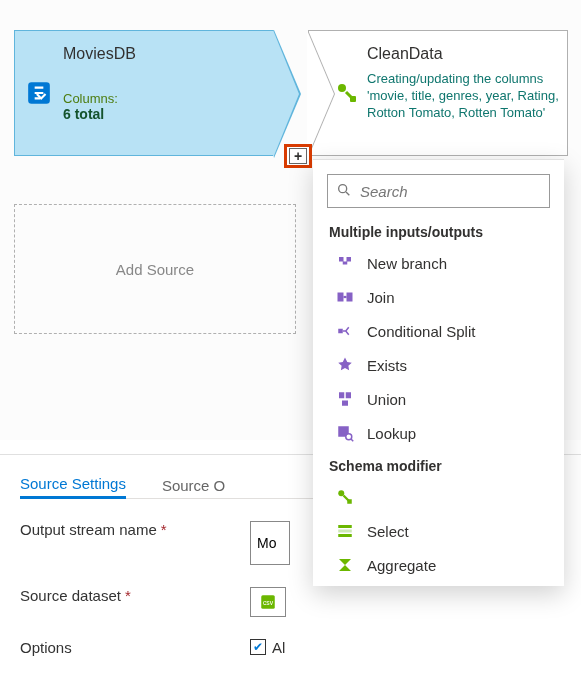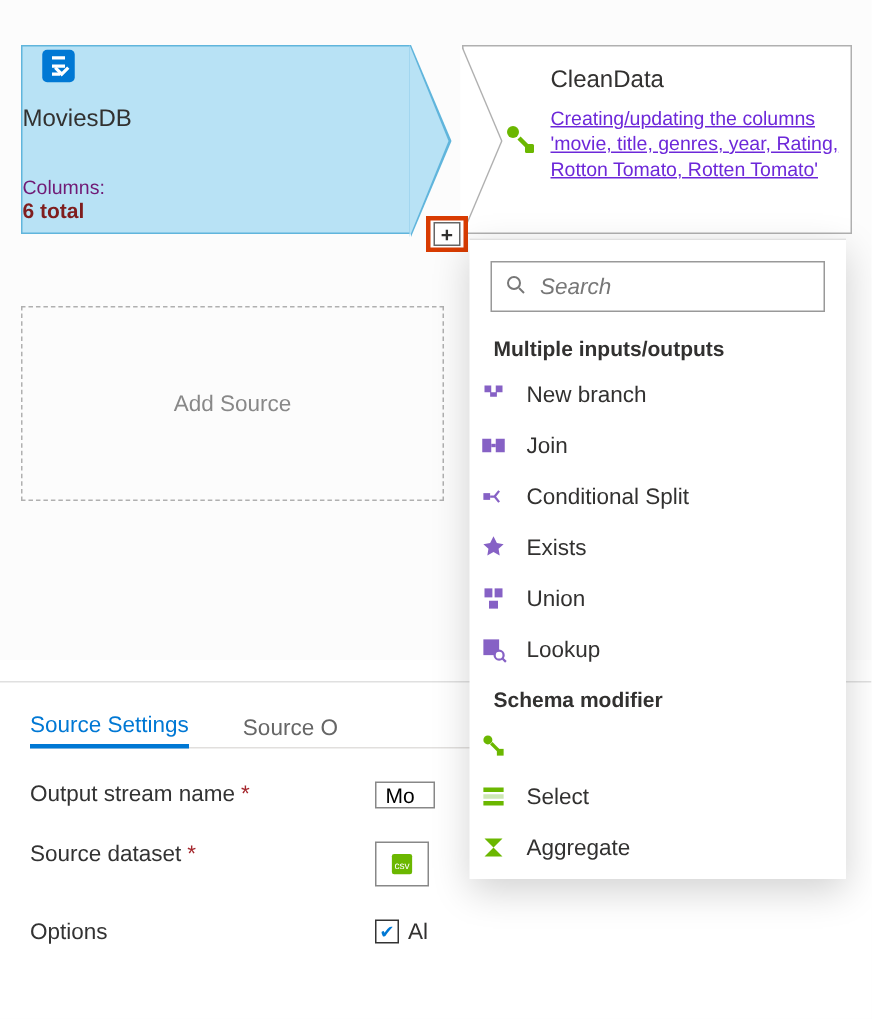--- a/index.html
+++ b/index.html
@@ -24,21 +24,20 @@
     position: absolute;
     border: 1px solid #b0b0b0;
     background: #fff;
   }
   .node.source {
     left: 14px; top: 30px;
     width: 260px; height: 126px;
     background: #b8e2f5;
     border-color: #60b5dc;
     display: flex;
-    flex-direction: column;
   }
   .node.source::after {
     content: "";
     position: absolute;
     right: -26px; top: -1px;
     width: 0; height: 0;
     border-top: 64px solid transparent;
     border-bottom: 64px solid transparent;
     border-left: 26px solid #b8e2f5;
   }
@@ -53,22 +52,22 @@
   }
   .node-icon-left {
     width: 48px;
     display: flex; align-items: center; justify-content: center;
   }
   .node-body {
     padding: 14px 4px 10px 0;
     flex: 1;
   }
   .node-title { font-size: 16px; color: #323130; margin-bottom: 28px; }
-  .node-sub { font-size: 13px; color: #701a75; }
-  .node-subval { font-size: 14px; font-weight: 600; color: #7f1d1d; }
+  .node-sub { font-size: 13px; color: #4d7c0f; }
+  .node-subval { font-size: 14px; font-weight: 600; color: #14532d; }
   
   .node.clean {
     left: 308px; top: 30px;
     width: 260px; height: 126px;
     display: flex;
   }
   .node.clean::before {
     content: "";
     position: absolute;
     left: -1px; top: -1px;
@@ -83,21 +82,21 @@
     position: absolute;
     left: -2px; top: -1px;
     width: 0; height: 0;
     border-top: 64px solid transparent;
     border-bottom: 64px solid transparent;
     border-left: 27px solid #ffffff;
     z-index: 2;
   }
   .node.clean .node-icon-left { z-index: 3; width: 58px; padding-left: 18px; }
   .node.clean .node-body { z-index: 3; padding-right: 8px; }
-  .clean-desc { font-size: 13px; color: #6d28d9; line-height: 1.3; text-decoration: underline; }
+  .clean-desc { font-size: 13px; color: #0f766e; line-height: 1.3; }
   
   .plus-box {
     position: absolute;
     left: 284px; top: 144px;
     width: 28px; height: 24px;
     border: 3px solid #d83b01;
     background: #fff;
     display: flex; align-items: center; justify-content: center;
     z-index: 5;
   }
@@ -138,21 +137,21 @@
   .searchbox .s-icon { margin-right: 8px; }
   .searchbox .s-text { font-style: italic; font-size: 15px; }
   .group-hdr {
     font-weight: 600;
     padding: 8px 16px 6px 16px;
     font-size: 14px;
   }
   .menu-item {
     display: flex; align-items: center;
     gap: 12px;
-    padding: 8px 16px 8px 6px;
+    padding: 8px 16px 8px 22px;
     font-size: 15px;
     cursor: pointer;
   }
   .menu-item .mi-icon {
     width: 20px; height: 18px;
     display: inline-flex; align-items: center; justify-content: center;
   }
   
   .panel {
     position: absolute;
@@ -179,21 +178,21 @@
     margin-bottom: -1px;
   }
   .form-row {
     display: flex; align-items: flex-start;
     margin-top: 22px;
     font-size: 15px;
   }
   .form-label { width: 230px; color: #333; }
   .req { color: #a4262c; margin-left: 4px; }
   .tinput {
-    height: 18px; border: 1px solid #888; padding: 0 6px;
+    height: 44px; border: 1px solid #888; padding: 0 6px;
     width: 40px; font-size: 14px;
   }
   .tiny-select {
     height: 30px; width: 36px;
     border: 1px solid #888;
     display: inline-flex; align-items: center; justify-content: center;
     background: #fff;
   }
   .chk {
     width: 16px; height: 16px;

